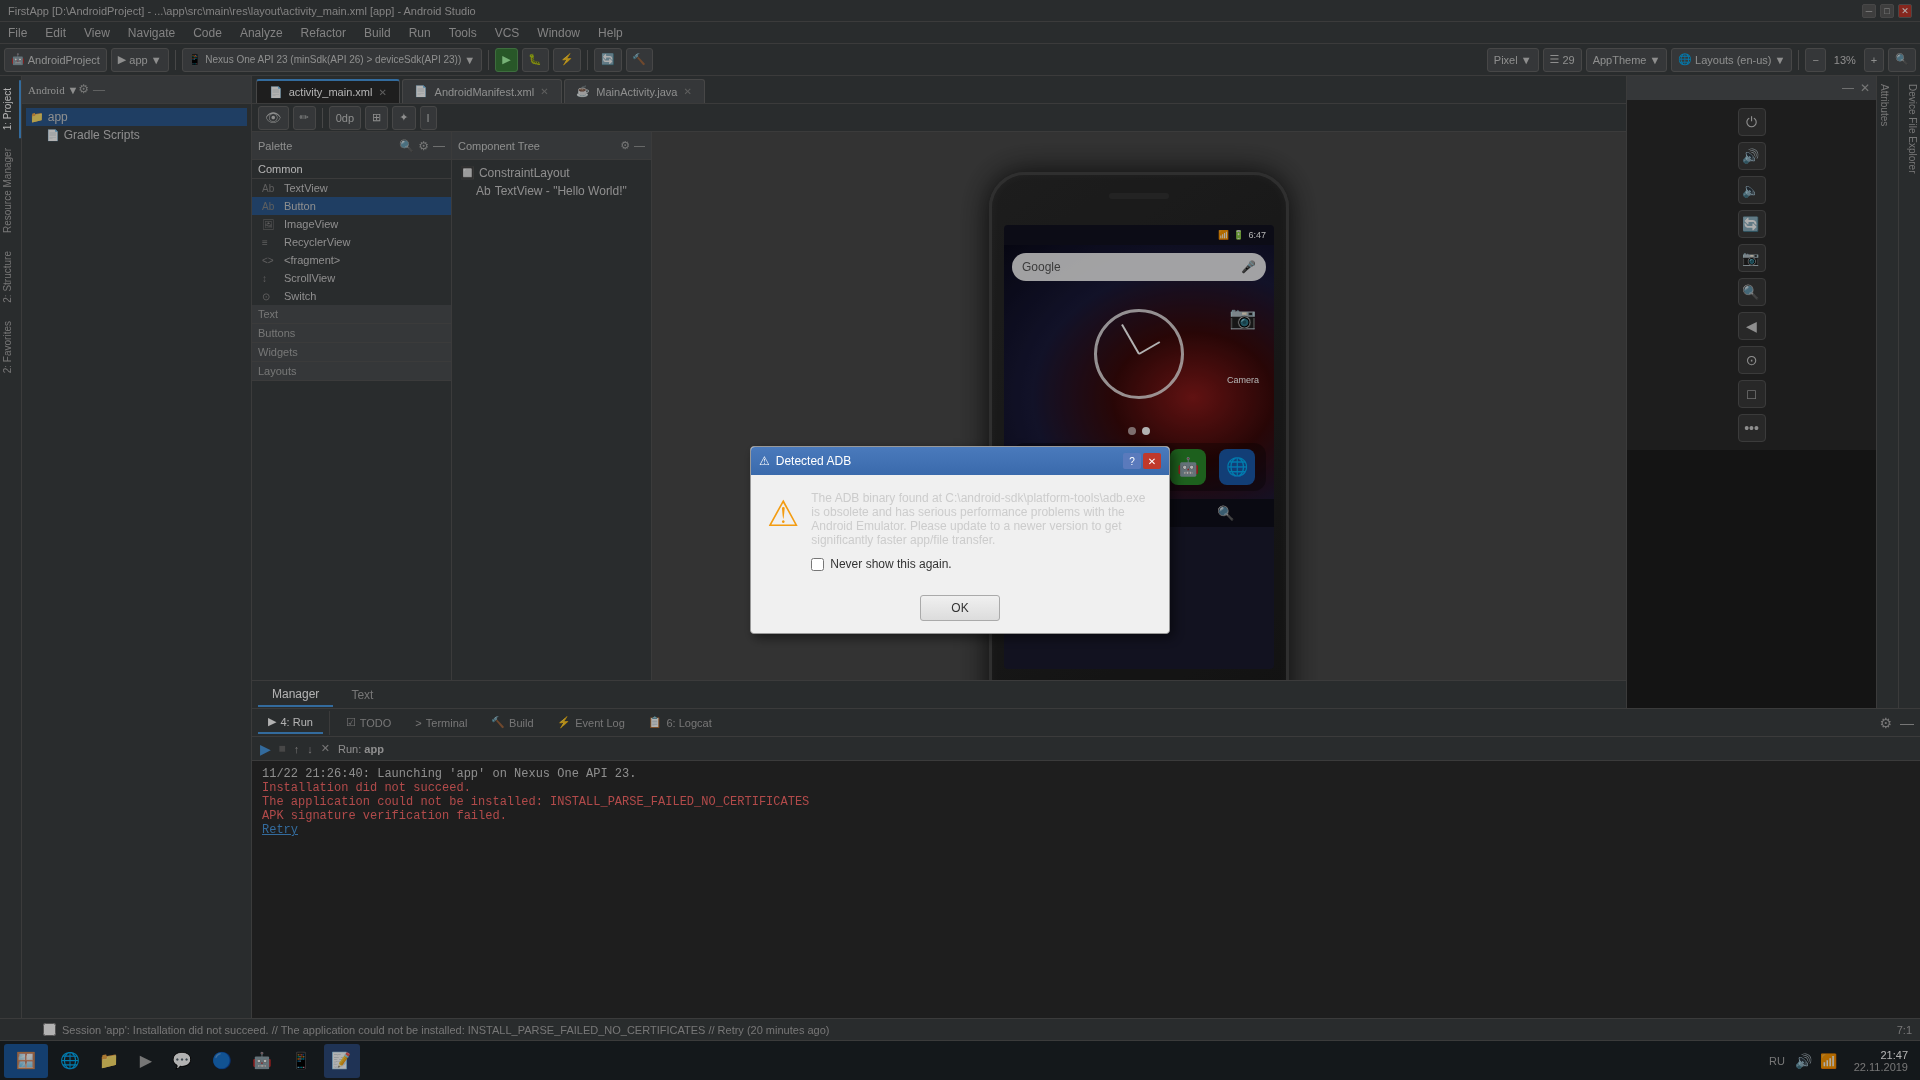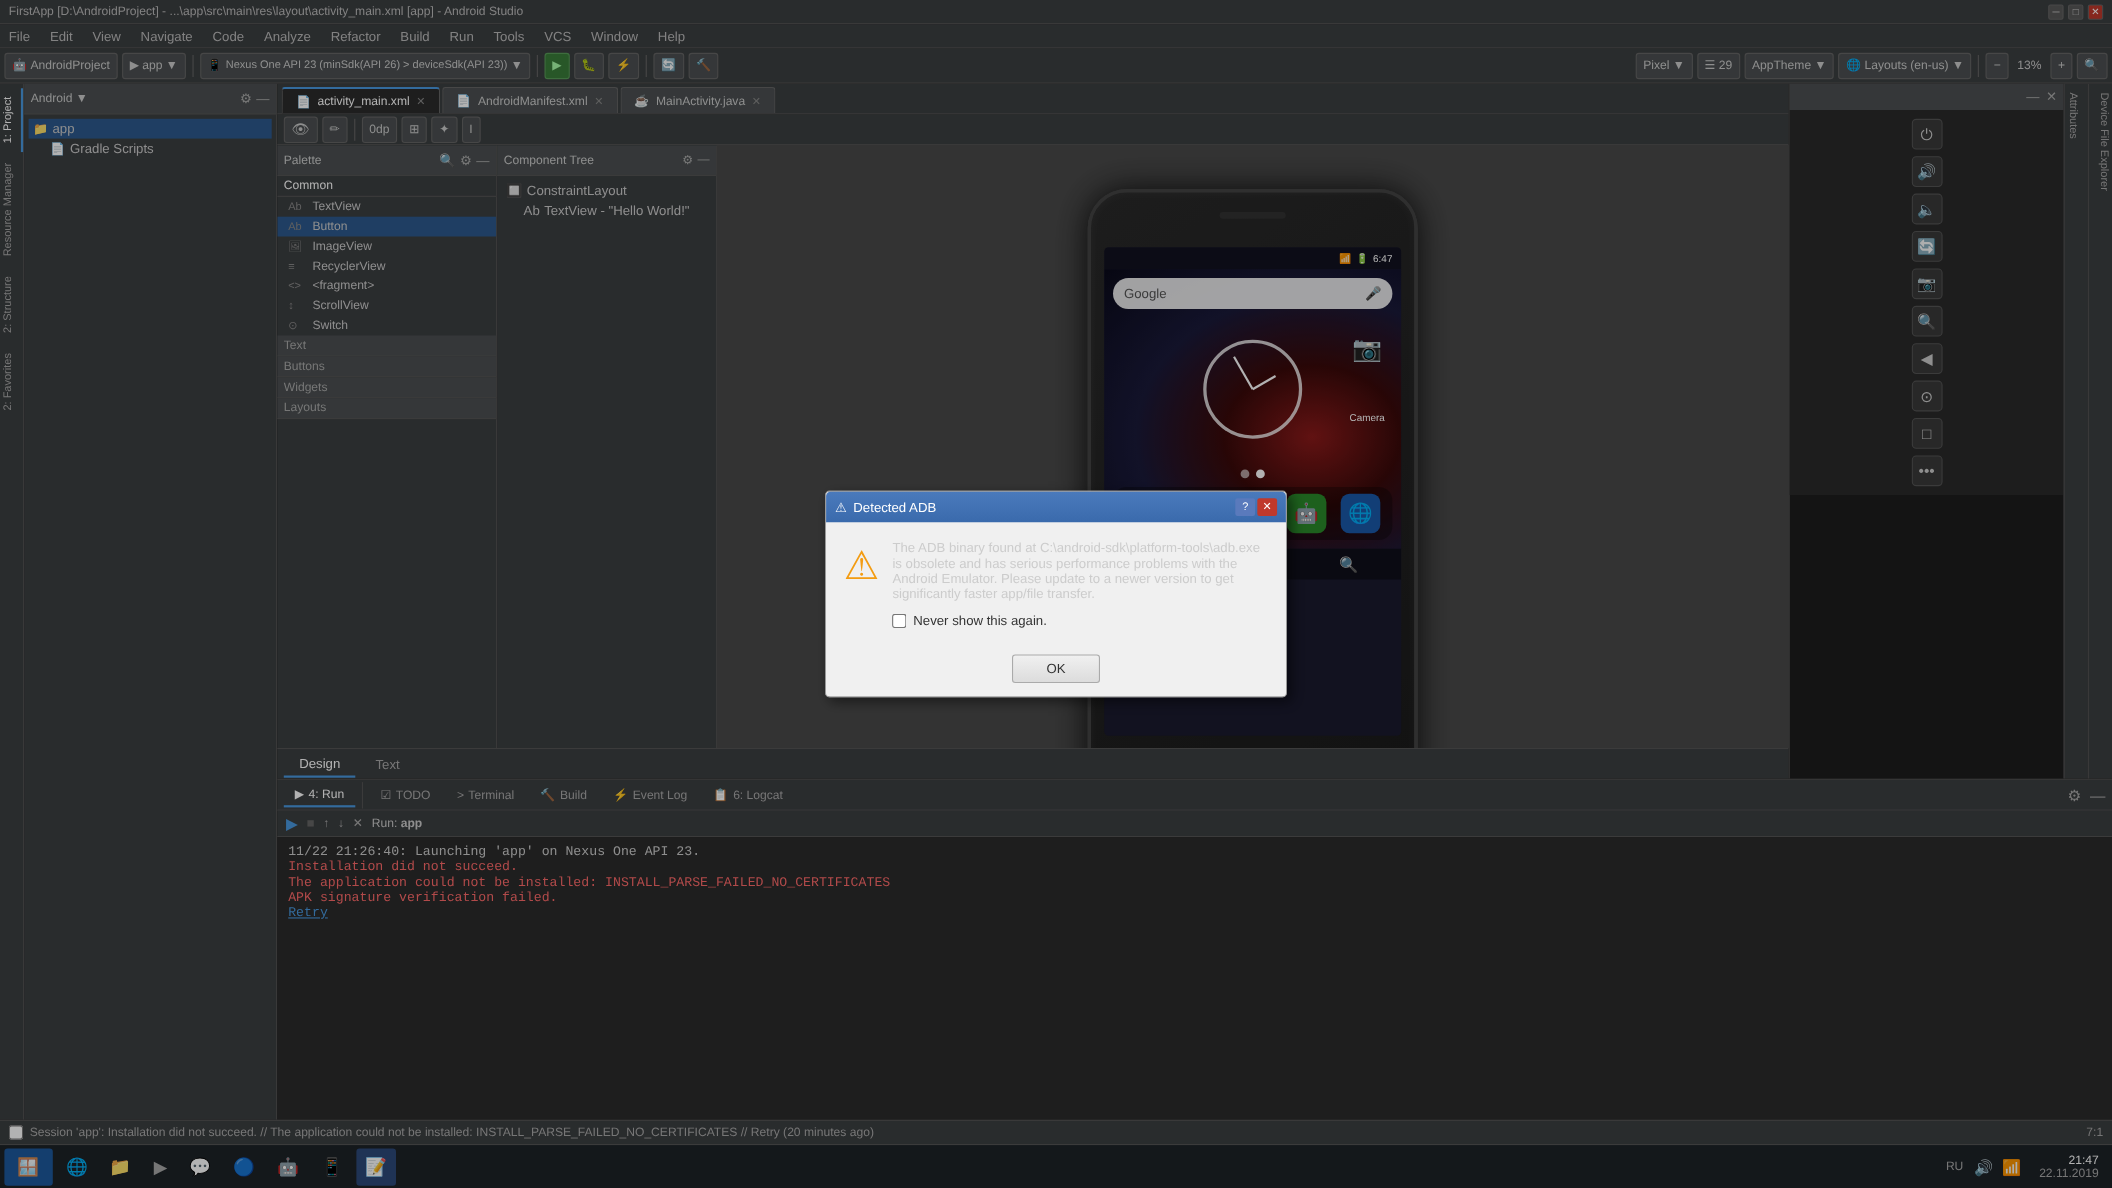--- a/index.html
+++ b/index.html
@@ -71,21 +71,21 @@
     }
     #project-tree-header {
       height: 28px;
       background: #4c5052;
       display: flex;
       align-items: center;
       padding: 0 6px;
       font-size: 11px;
       color: #ccc;
       border-bottom: 1px solid #555;
-      justify-content: space-between;
+      font-family: Liberation Serif, serif;
     }
     #project-tree-header .tree-controls { display: flex; gap: 4px; }
     #project-tree-header .tree-ctrl-btn { cursor: pointer; color: #aaa; font-size: 12px; }
     .tree-content { padding: 4px; flex: 1; overflow: auto; }
     .tree-item { display: flex; align-items: center; padding: 2px 4px; cursor: pointer; font-size: 12px; }
     .tree-item.selected { background: #2d5a8e; }
     .tree-item .tree-icon { margin-right: 4px; font-size: 11px; }
     .tree-indent { margin-left: 16px; }
 
     
@@ -919,21 +919,21 @@
                     </div>
                   </div>
 
                 </div>
               </div>
             </div>
 
           </div>
 
           <div id="design-text-tabs">
-            <button class="design-tab active">Design</button>
+            <button class="design-tab active">Manager</button>
             <button class="design-tab">Text</button>
           </div>
 
         </div>
 
         <div id="emulator-panel">
           <div id="emulator-header">
             <span style="cursor:pointer;color:#aaa;">—</span>
             <span style="cursor:pointer;color:#aaa;">✕</span>
           </div>
@@ -1008,21 +1008,21 @@
           <div class="log-error">The application could not be installed: INSTALL_PARSE_FAILED_NO_CERTIFICATES</div>
           <div class="log-error">APK signature verification failed.</div>
           <div><span class="log-link">Retry</span></div>
         </div>
       </div>
 
     </div>
   </div>
 
   <div id="status-bar">
-    <div style="display:flex;align-items:center;gap:6px;">
+    <div style="display:flex;align-items:center;gap:6px;margin-left:35px;">
       <input type="checkbox" style="margin: 0px;">
       <span>Session 'app': Installation did not succeed. // The application could not be installed: INSTALL_PARSE_FAILED_NO_CERTIFICATES // Retry (20 minutes ago)</span>
     </div>
     <span>7:1</span>
   </div>
 
   <div id="taskbar">
     <div class="taskbar-btn" style="background:#1e5a9e;padding:0 12px;">
       <span style="font-size:16px;">🪟</span>
     </div>

